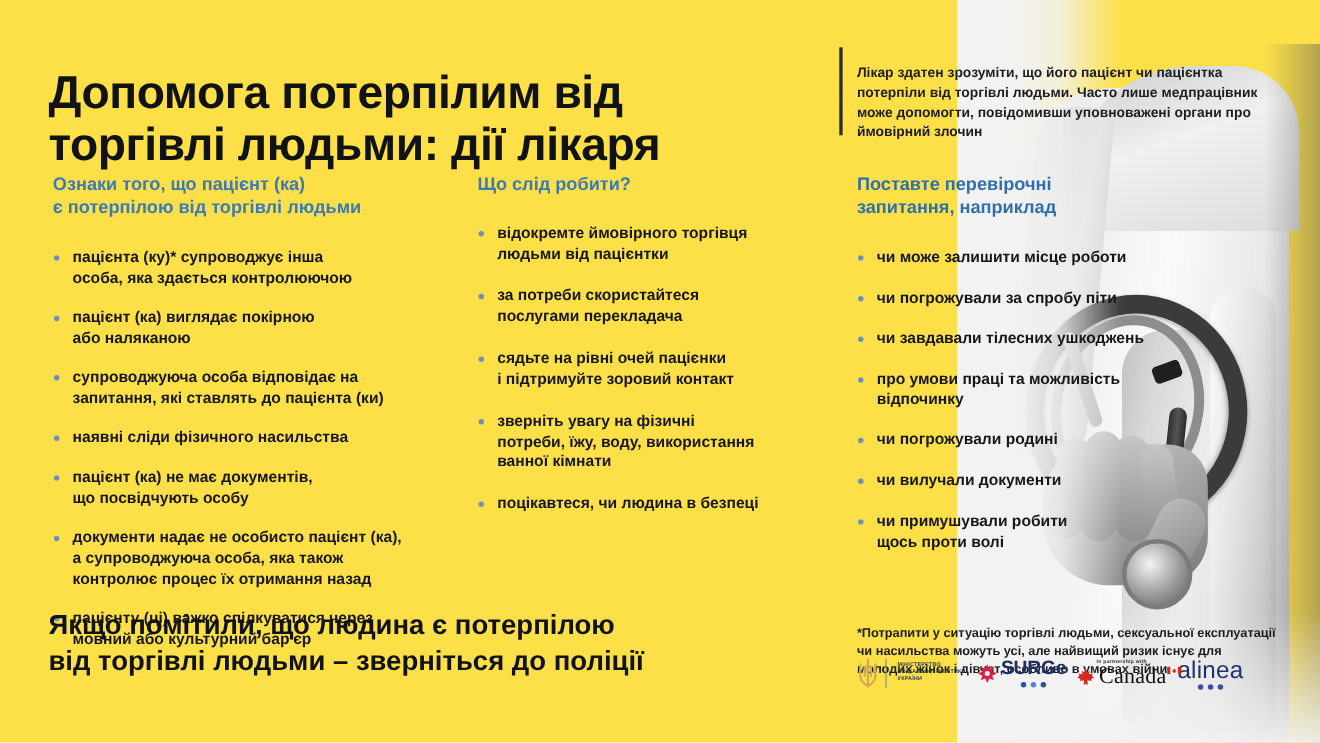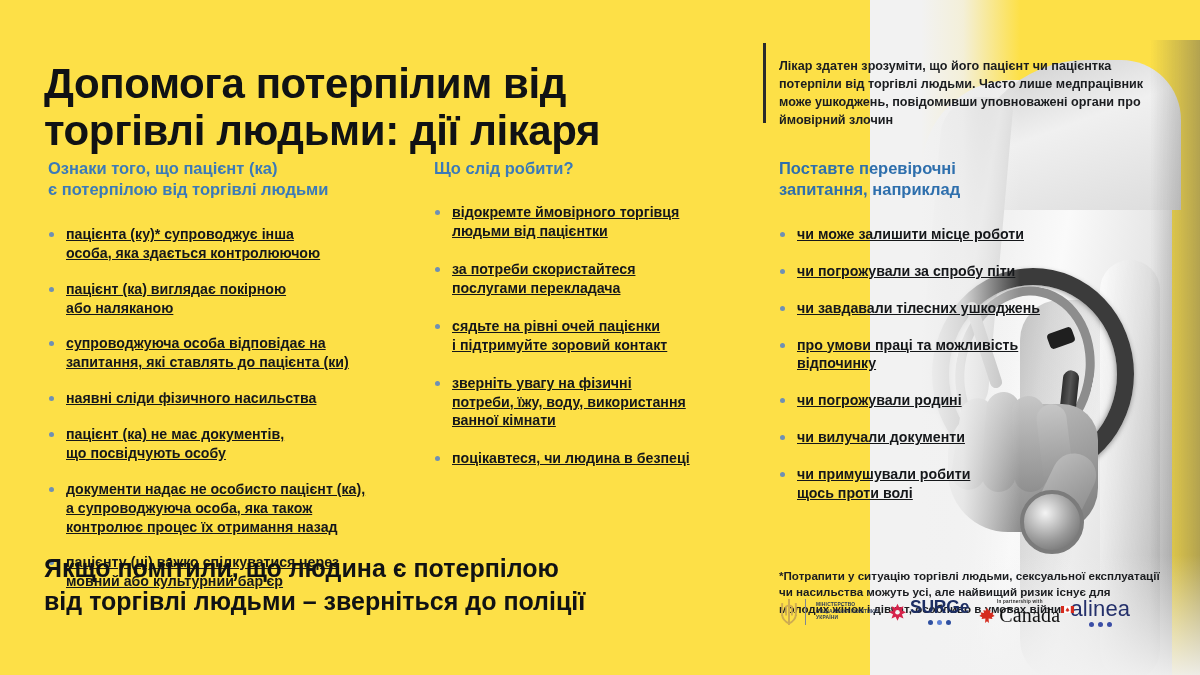--- a/index.html
+++ b/index.html
@@ -188,21 +188,20 @@
     font-weight: 700;
     color: #3b7ab8;
     margin: 0 0 24px 0;
   }
   .col-3 .col-head { color: #2e6fad; }
 
   ul.bullets {
     list-style: none;
     margin: 0;
     padding: 0;
-    text-decoration: underline;
   }
   ul.bullets li {
     position: relative;
     padding-left: 18px;
     margin-bottom: 17px;
     font-size: 14.2px;
     line-height: 1.33;
     font-weight: 700;
     color: #15171a;
   }
@@ -345,21 +344,21 @@
     <div class="ph coat-shadow-right"></div>
     <div class="photo-fade"></div>
     <div class="photo-fade-bottom"></div>
   </div>
 
   <div class="content">
 
     <h1 class="title">Допомога потерпілим від<br>торгівлі людьми: дії лікаря</h1>
 
     <div class="intro-rule"></div>
-    <p class="intro">Лікар здатен зрозуміти, що його пацієнт чи пацієнтка потерпіли від торгівлі людьми. Часто лише медпрацівник може ушкоджень, повідомивши уповноважені органи про ймовірний злочин</p>
+    <p class="intro">Лікар здатен зрозуміти, що його пацієнт чи пацієнтка потерпіли від торгівлі людьми. Часто лише медпрацівник може допомогти, повідомивши уповноважені органи про ймовірний злочин</p>
 
     <section class="col col-1">
       <h2 class="col-head">Ознаки того, що пацієнт (ка)<br>є потерпілою від торгівлі людьми</h2>
       <ul class="bullets">
         <li>пацієнта (ку)* супроводжує інша<br>особа, яка здається контролюючою</li>
         <li>пацієнт (ка) виглядає покірною<br>або наляканою</li>
         <li>супроводжуюча особа відповідає на<br>запитання, які ставлять до пацієнта (ки)</li>
         <li>наявні сліди фізичного насильства</li>
         <li>пацієнт (ка) не має документів,<br>що посвідчують особу</li>
         <li>документи надає не особисто пацієнт (ка),<br>а супроводжуюча особа, яка також<br>контролює процес їх отримання назад</li>

